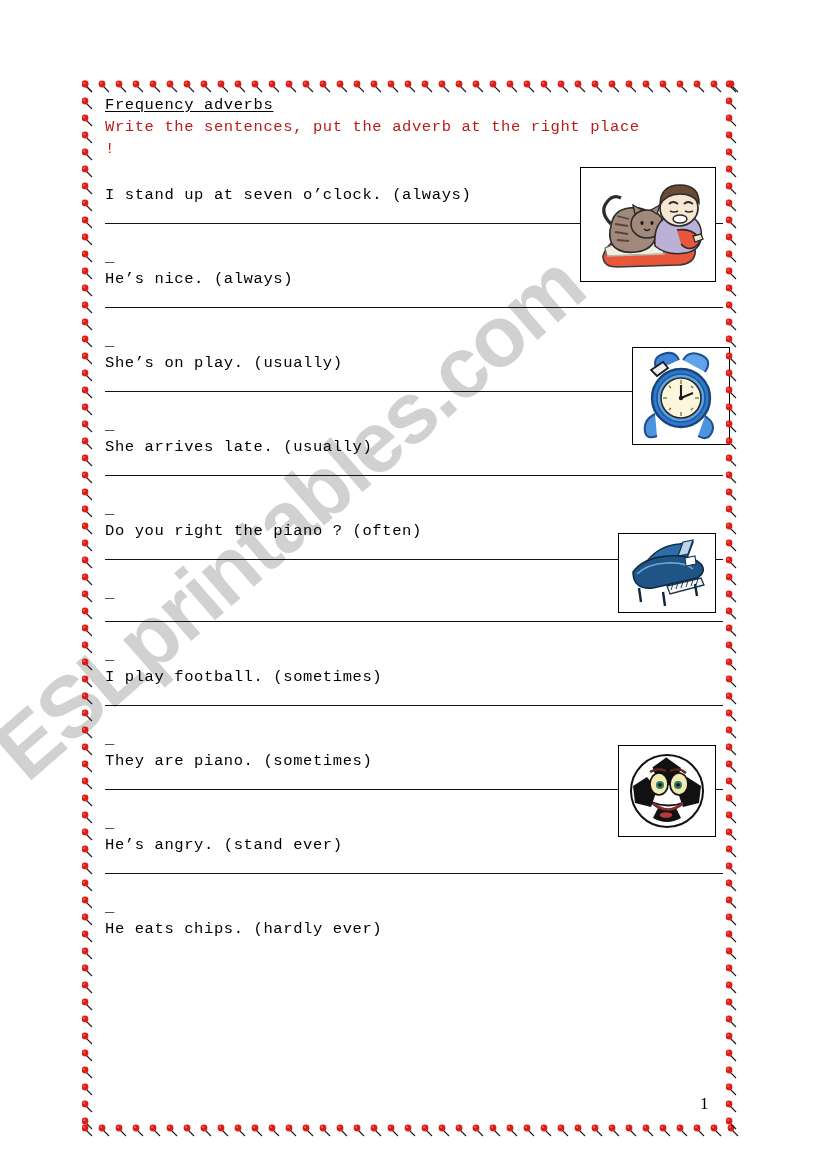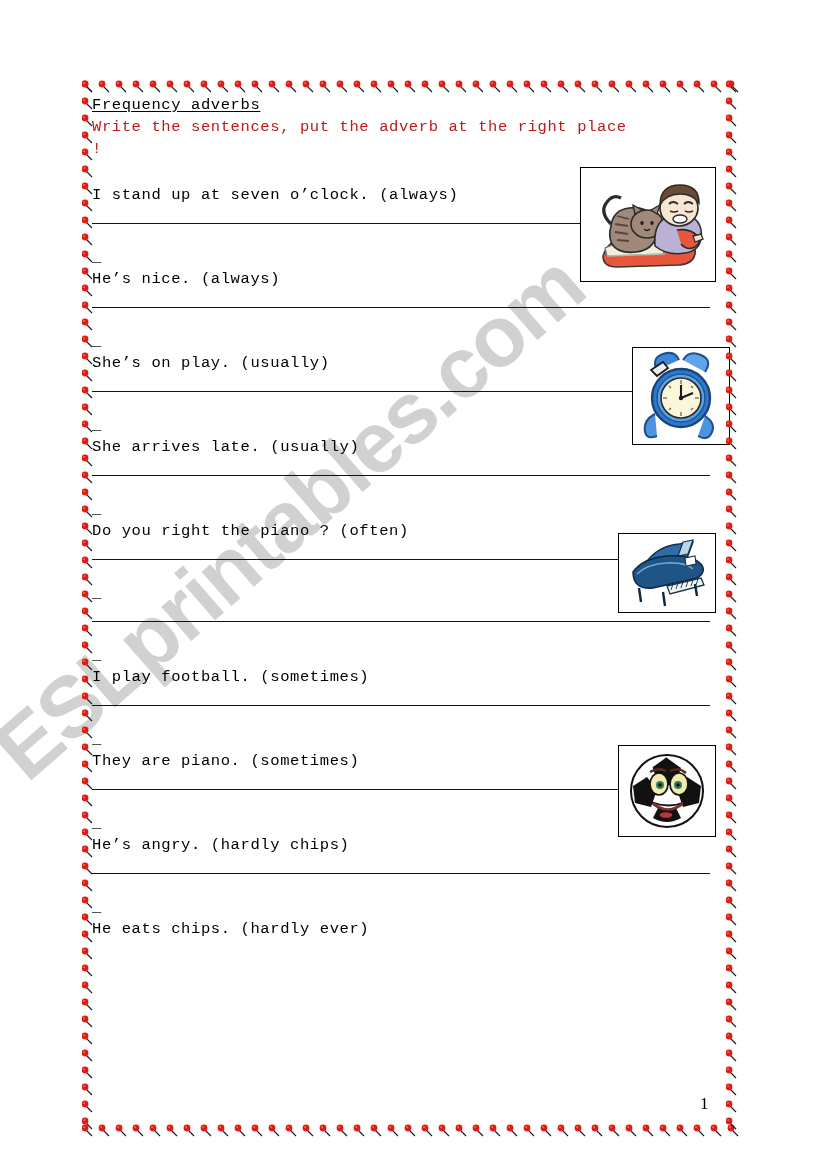--- a/index.html
+++ b/index.html
@@ -62,21 +62,21 @@
     opacity: 0.85;
     transform: rotate(-41deg);
     transform-origin: left bottom;
     white-space: nowrap;
     letter-spacing: -2px;
   }
 
   
   #content {
     position: absolute;
-    left: 92px;
+    left: 105px;
     top: 94px;
     width: 625px;
     z-index: 4;
   }
 
   .ws-title {
     font-size: 15.5px;
     line-height: 22px;
     color: #000000;
     text-decoration: underline;
@@ -476,21 +476,21 @@
 
     <div class="qa-block">
       <div class="sentence">They are piano. (sometimes)</div>
       <div class="answer-gap"></div>
       <div class="answer-rule"></div>
       <div class="post-rule-gap"></div>
       <div class="dash-line">_</div>
     </div>
 
     <div class="qa-block">
-      <div class="sentence">He’s angry. (hardly chips)</div>
+      <div class="sentence">He’s angry. (stand ever)</div>
       <div class="answer-gap"></div>
       <div class="answer-rule"></div>
       <div class="post-rule-gap"></div>
       <div class="dash-line">_</div>
     </div>
 
     <div class="qa-block">
       <div class="sentence">He eats chips. (hardly ever)</div>
     </div>
 

